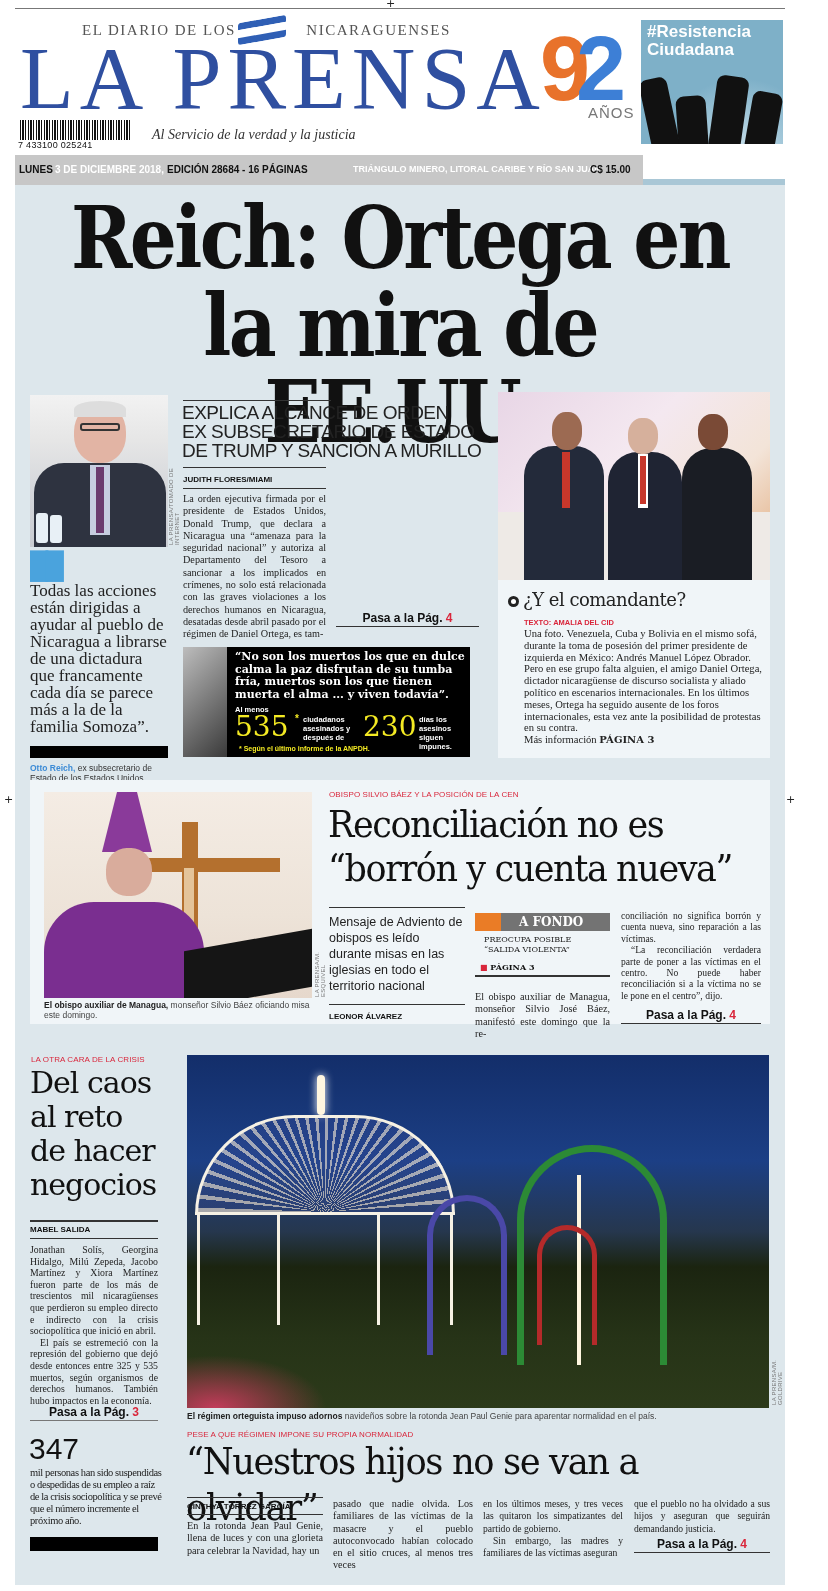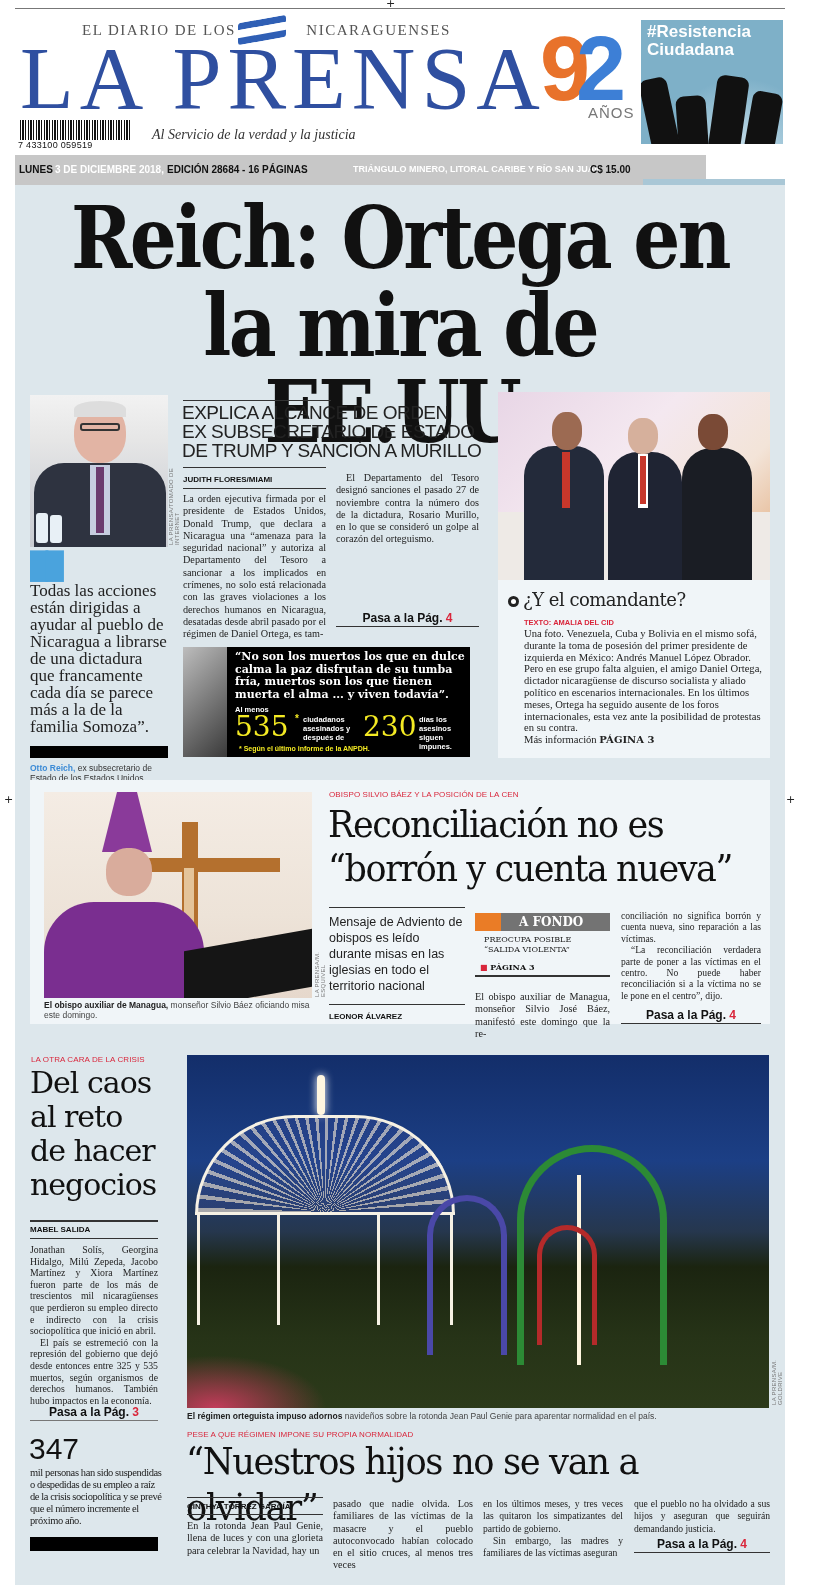--- a/index.html
+++ b/index.html
@@ -25,21 +25,21 @@
   .num92 .n2 { color: #3d7fd6; }
   .anos { left: 588px; top: 104px; font-family: "Liberation Sans", sans-serif; font-size: 15px; color: #777; letter-spacing: 1px; }
   .barcode { left: 20px; top: 120px; width: 110px; height: 20px; background: repeating-linear-gradient(90deg, #111 0 1px, #fff 1px 2px, #111 2px 4px, #fff 4px 5px, #111 5px 6px, #fff 6px 8px); }
   .barcode-num { left: 18px; top: 140px; font-family: "Liberation Sans", sans-serif; font-size: 9px; letter-spacing: 0.3px; color: #111; }
   .motto { left: 152px; top: 127px; font-family: "Liberation Serif", serif; font-style: italic; font-size: 14px; color: #333; }
   .resist { left: 641px; top: 20px; width: 142px; height: 124px; background: #7eb0c8; overflow: hidden; }
   .resist-text { position: absolute; left: 6px; top: 3px; font-family: "Liberation Sans", sans-serif; font-weight: bold; color: #fff; font-size: 17px; line-height: 18px; }
   .fist { position: absolute; bottom: -4px; background: #111; border-radius: 8px 8px 2px 2px; }
 
   
-  .datebar { left: 15px; top: 155px; width: 691px; height: 30px; background: #c7c7c7; }
+  .datebar { left: 15px; top: 155px; width: 628px; height: 30px; background: #c7c7c7; }
   .datebar span { position: absolute; top: 9px; font-family: "Liberation Sans", sans-serif; font-weight: bold; font-size: 10px; }
   .urlbar { left: 643px; top: 155px; width: 142px; height: 30px; background: #a9c7d6; margin-top: 24px; }
   .urlbar span { position: absolute; left: 18px; top: 9px; color: #fff; font-family: "Liberation Sans", sans-serif; font-weight: bold; font-size: 10px; }
 
   
   .pagebg { left: 15px; top: 185px; width: 770px; height: 1400px; background: #dde7ec; }
 
   .headline { left: 15px; width: 770px; text-align: center; font-family: "DejaVu Serif", serif; font-weight: bold; font-size: 86px; color: #111; letter-spacing: -3px; line-height: 1; transform: scaleX(0.86); transform-origin: center; }
 
   .photo { overflow: hidden; }
@@ -89,21 +89,21 @@
   <div style="background:#2f5fb5"></div>
     <div style="background:#fff"></div>
     <div style="background:#2f5fb5"></div>
 </div>
 <div class="abs logo">LA PRENSA</div>
 <div class="abs num92">
   <span class="n9">9</span><span class="n2">2</span>
 </div>
 <div class="abs anos">AÑOS</div>
 <div class="abs barcode"></div>
-<div class="abs barcode-num">7 433100 059519</div>
+<div class="abs barcode-num">7 433100 025241</div>
 <div class="abs motto">Al Servicio de la verdad y la justicia</div>
 
 <div class="abs resist">
   <div style="position:absolute;left:40px;top:40px;width:120px;height:100px;background:radial-gradient(circle at 50% 100%, #cfe4ee 0, rgba(207,228,238,0) 70%);"></div>
   <div class="resist-text">
     <div>#Resistencia</div>
     <div>Ciudadana</div>
   </div>
   <div class="fist" style="left:4px;width:28px;height:70px;transform:rotate(-12deg);"></div>
   <div class="fist" style="left:36px;width:30px;height:52px;transform:rotate(-4deg);"></div>
@@ -150,21 +150,20 @@
 <div class="abs kicker-title" style="left:182px;top:403px;width:300px;">
   <div>EXPLICA ALCANCE DE ORDEN</div>
   <div>EX SUBSECRETARIO DE ESTADO</div>
   <div>DE TRUMP Y SANCIÓN A MURILLO</div>
 </div>
 <div class="abs rule" style="left:183px;top:467px;width:143px;"></div>
 <div class="abs byline" style="left:183px;top:475px;">JUDITH FLORES/MIAMI</div>
 <div class="abs rule" style="left:183px;top:488px;width:143px;"></div>
 <div class="abs body" style="left:183px;top:493px;width:143px;">La orden ejecutiva firmada por el presidente de Estados Unidos, Donald Trump, que declara a Nicaragua una “amenaza para la seguridad nacional” y autoriza al Departamento del Tesoro a sancionar a los implicados en crímenes, no solo está relacionada con las graves violaciones a los derechos humanos en Nicaragua, desatadas desde abril pasado por el régimen de Daniel Ortega, es tam-</div>
 <div class="abs body" style="left:336px;top:472px;width:143px;">
-  <div style="text-indent:10px;">El Departamento del Tesoro designó sanciones el pasado 27 de noviembre contra la número dos de la dictadura, Rosario Murillo, en lo que se consideró un golpe al corazón del orteguismo.</div>
 </div>
 <div class="abs pasa" style="left:336px;top:611px;width:143px;border-bottom:1px solid #333;padding-bottom:1px;">
   <span>Pasa a la Pág.</span> <span class="pg">4</span>
 </div>
 
 <div class="abs poem" style="left:183px;top:647px;width:287px;height:110px;">
   <div style="position:absolute;left:0;top:0;width:44px;height:110px;background:linear-gradient(135deg,#bdbdbd,#6e6e6e 60%,#3a3a3a);"></div>
   <div class="poem-text" style="position:absolute;left:52px;top:4px;width:232px;">“No son los muertos los que en dulce calma la paz disfrutan de su tumba fría, muertos son los que tienen muerta el alma ... y viven todavía”.</div>
   <div style="position:absolute;left:52px;top:58px;font-family:'Liberation Sans',sans-serif;font-weight:bold;font-size:7.5px;color:#fff;">Al menos</div>
   <div class="yellow" style="position:absolute;left:52px;top:66px;font-family:'DejaVu Serif',serif;font-size:28px;line-height:28px;">535</div>

